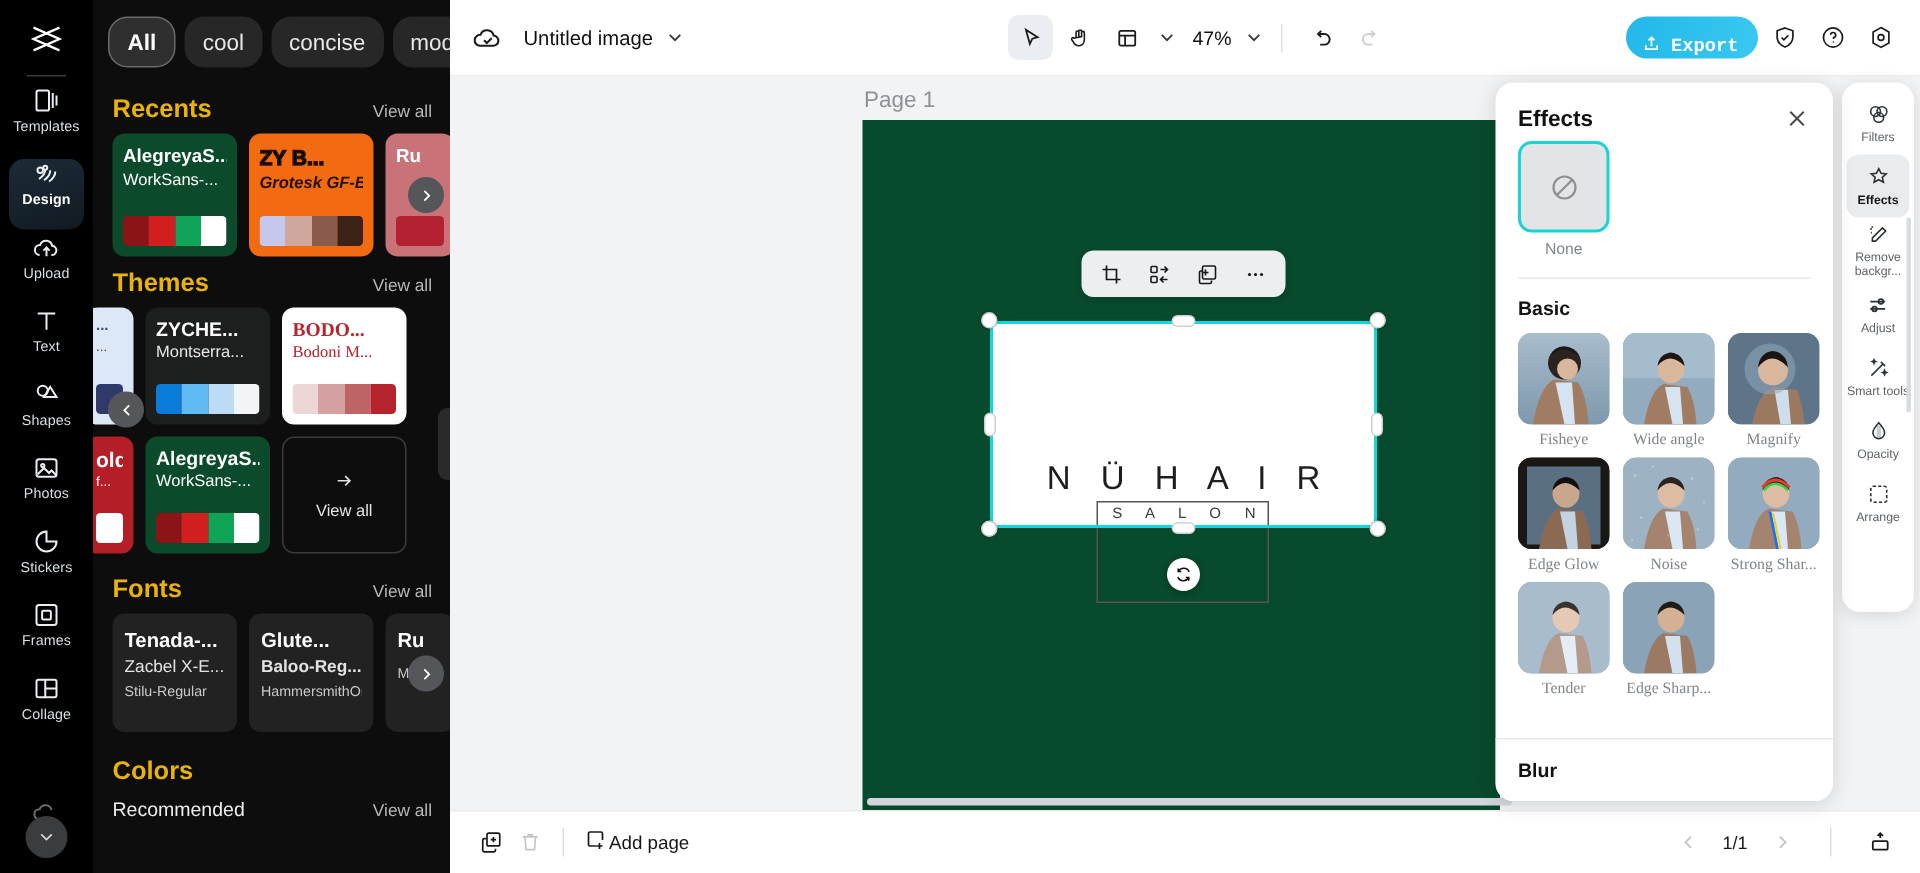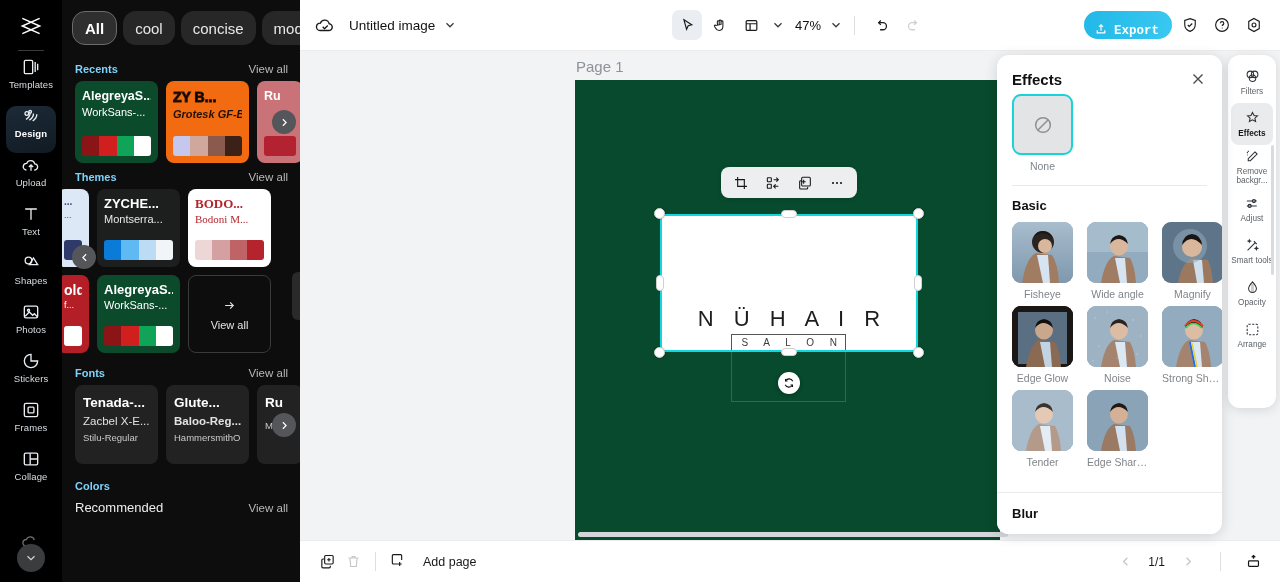--- a/index.html
+++ b/index.html
@@ -41,21 +41,21 @@
     position: relative; overflow: hidden; z-index: 30;
   }
   .chips { display: flex; gap: 6px; align-items: center; padding: 11px 0 10px 10px; }
   .chip {
     height: 34px; padding: 0 12px; border-radius: 13px; background: #272727;
     color: #e8e8e8; font-size: 15px; display: flex; align-items: center;
     white-space: nowrap; cursor: pointer; flex: 0 0 auto; text-align: right;
   }
   .chip.sel { background: #2f2f2f; border: 1px solid #6b6b6b; color:#fff; font-weight:bold; }
   .sec-head { display: flex; justify-content: space-between; align-items: baseline; padding: 8px 12px 6px 13px; }
-  .sec-title { color: #7dd3fc; font-size: 11px; font-weight: bold; }
+  .sec-title { color: #eab308; font-size: 17px; font-weight: bold; }
   .sec-link { color: #b9b9b9; font-size: 11.5px; cursor: pointer; }
   .row { display: flex; gap: 8px; padding-left: 13px; }
   .card { border-radius: 8px; overflow: hidden; flex: 0 0 auto; cursor: pointer; position: relative; }
 
   .tplcard { width: 83px; height: 82px; padding: 9px 7px 7px; display:flex; flex-direction:column; }
   .tpl-t { font-size: 12.5px; font-weight: bold; line-height: 1.05; white-space: nowrap; overflow: hidden; }
   .tpl-s { font-size: 11px; line-height: 1.2; margin-top: 3px; white-space: nowrap; overflow: hidden; }
   .swatches { display: flex; height: 20px; border-radius: 3px; overflow: hidden; margin-top: auto; }
   .swatches i { flex: 1 1 0; display: block; }
 
@@ -149,42 +149,42 @@
 
   .hscroll { position: absolute; left: 278px; bottom: 3px; width: 430px; height: 5px; border-radius: 3px; background: #d3d7db; }
 
   
   .bottombar {
     position: absolute; left: 0; right: 0; bottom: 0; height: 42px; background: #fff;
     border-top: 1px solid #ececec; display: flex; align-items: center; padding: 0 14px;
   }
   .bbtn { width: 26px; height: 26px; display: flex; align-items: center; justify-content: center; color: #17181a; cursor: pointer; }
   .bbtn.dim { color: #c3c6c9; }
-  .addpage { display: flex; align-items: center; gap: 18px; font-size: 12.5px; color: #17181a; cursor: pointer; margin-left: 4px; }
+  .addpage { display: flex; align-items: center; gap: 1px; font-size: 12.5px; color: #17181a; cursor: pointer; margin-left: 4px; }
   .bottom-right { margin-left: auto; display: flex; align-items: center; gap: 10px; }
   .pagenum { font-size: 12px; color: #17181a; }
 
   
   .effects {
     position: absolute; left: 997px; top: 55px; width: 225px; height: 479px;
     background: #fff; border-radius: 12px; box-shadow: 0 2px 14px rgba(0,0,0,.14);
     z-index: 50; overflow: hidden;
   }
   .eff-head { display: flex; align-items: center; justify-content: space-between; padding: 15px 15px 6px; }
   .eff-title { font-size: 15px; font-weight: bold; color: #111; }
   .eff-close { width: 18px; height: 18px; color: #4a4a4a; cursor: pointer; }
   .eff-body { padding: 0 15px; height: 437px; overflow: hidden; position: relative; }
   .none-tile {
     width: 61px; height: 61px; border-radius: 9px; background: #e2e4e6;
     border: 2px solid #19d3d8; display: flex; align-items: center; justify-content: center; cursor: pointer;
   }
   .tile-label { font-size: 10.5px; color: #80858a; text-align: center; margin-top: 5px; width: 61px; white-space: nowrap; overflow: hidden; text-overflow: ellipsis; }
   .eff-sep { height: 1px; background: #eaeaea; margin: 13px 0 0; }
   .eff-sub { font-size: 13px; font-weight: bold; color: #111; margin: 12px 0 9px; }
-  .eff-grid { display: grid; grid-template-columns: repeat(3, 61px); gap: 6px 14px; }
+  .eff-grid { display: grid; grid-template-columns: repeat(3, 61px); gap: 6px 9px; font-family: Liberation Serif, serif; }
   .eff-item { cursor: pointer; }
   .thumb { width: 61px; height: 61px; border-radius: 9px; overflow: hidden; position: relative; background: #8fa6b8; }
   .eff-foot { position: absolute; left: 0; right: 0; bottom: 0; height: 42px; background: #fff; padding: 0 15px; display: flex; align-items: center; border-top: 1px solid #eaeaea; }
   .eff-foot-t { font-size: 13px; font-weight: bold; color: #111; }
 
   
   .rrail {
     position: absolute; left: 1228px; top: 55px; width: 48px; height: 353px;
     background: #fff; border-radius: 12px; box-shadow: 0 2px 12px rgba(0,0,0,.12);
     z-index: 45; display: flex; flex-direction: column; align-items: center; padding: 6px 0;

